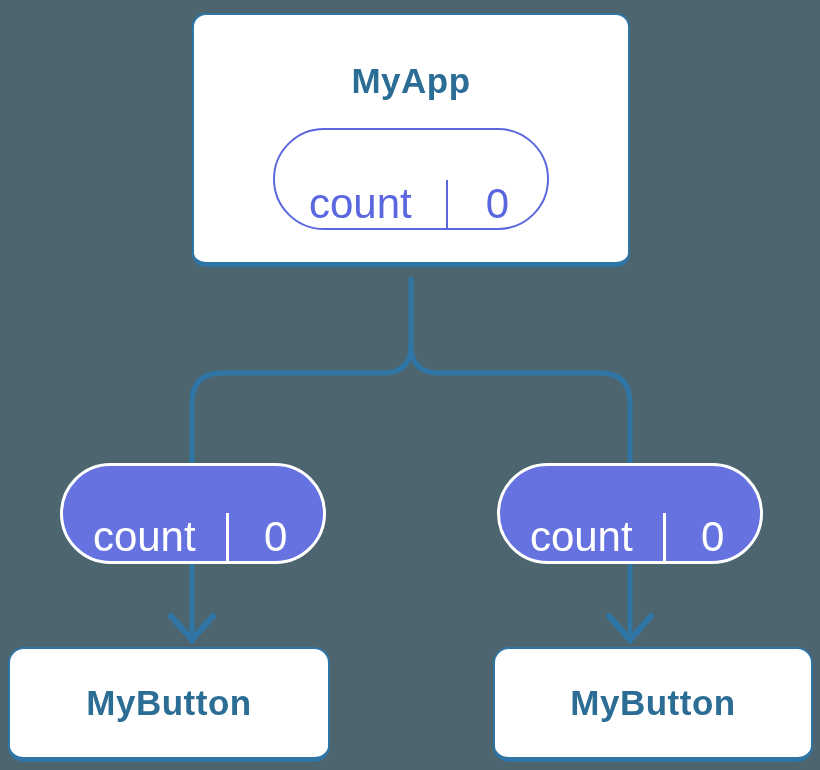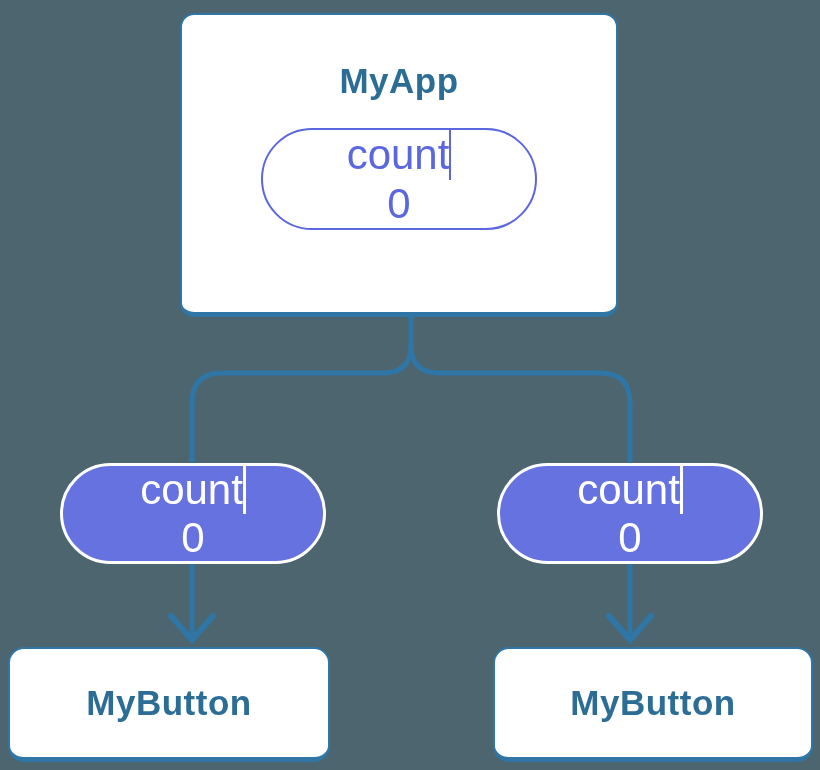--- a/index.html
+++ b/index.html
@@ -41,22 +41,22 @@
     stroke-linecap: round;
     stroke-linejoin: miter;
   }
   .card {
     position: absolute;
     background: var(--card-bg);
     border: 2.5px solid var(--line);
     border-bottom-width: 5px;
   }
   .card.root {
-    left: 180px; top: 13px;
-    width: 438px; height: 304px;
+    left: 192px; top: 13px;
+    width: 438px; height: 254px;
     border-radius: 14px;
   }
   .card .comp-title {
     position: absolute;
     top: 46px; left: 0;
     width: 100%;
     text-align: center;
     font-size: 35px;
     font-weight: 600;
     letter-spacing: 0.5px;
@@ -67,26 +67,25 @@
     display: flex;
     align-items: center;
     justify-content: flex-end;
   }
   .card.btn .comp-title { position: static; }
   .card.btn-left  { left: 8px;   top: 647px; width: 322px; height: 115px; }
   .card.btn-right { left: 493px; top: 647px; width: 320px; height: 115px; }
 
   .pill {
     display: flex;
-    align-items: center;
+    align-items: flex-end;
     border-radius: 60px;
     overflow: hidden;
     font-size: 42px;
     font-weight: 400;
-    flex-direction: column;
   }
   .pill .seg {
     display: flex;
     align-items: center;
     justify-content: center;
   }
   .pill .seg.name { flex: 1.72 1 0; }
   .pill .seg.val  { flex: 1 1 0; }
   .pill.light {
     position: absolute;

